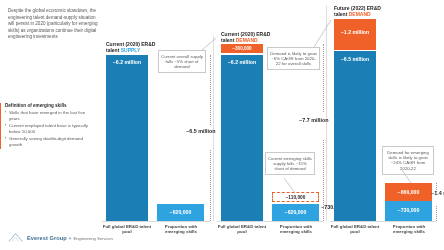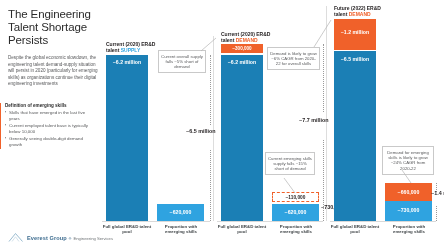--- a/index.html
+++ b/index.html
@@ -101,21 +101,20 @@
     position:absolute;text-align:center;font-size:4.4px;line-height:5.4px;
     font-weight:bold;color:#3f4447;
   }
 </style>
 </head>
 <body>
 
 <div class="root">
 
   <div class="left">
-    <h1 class="title">The Engineering Talent Shortage Persists</h1>
     <p class="blurb">Despite the global economic slowdown, the engineering talent demand-supply situation will persist in 2020 (particularly for emerging skills) as organizations continue their digital engineering investments</p>
   </div>
 
   <div class="defbox">
     <div class="dt">Definition of emerging skills</div>
     <ul>
       <li>Skills that have emerged in the last five years</li>
       <li>Current employed talent base is typically below 10,000</li>
       <li>Generally seeing double-digit demand growth</li>
     </ul>

